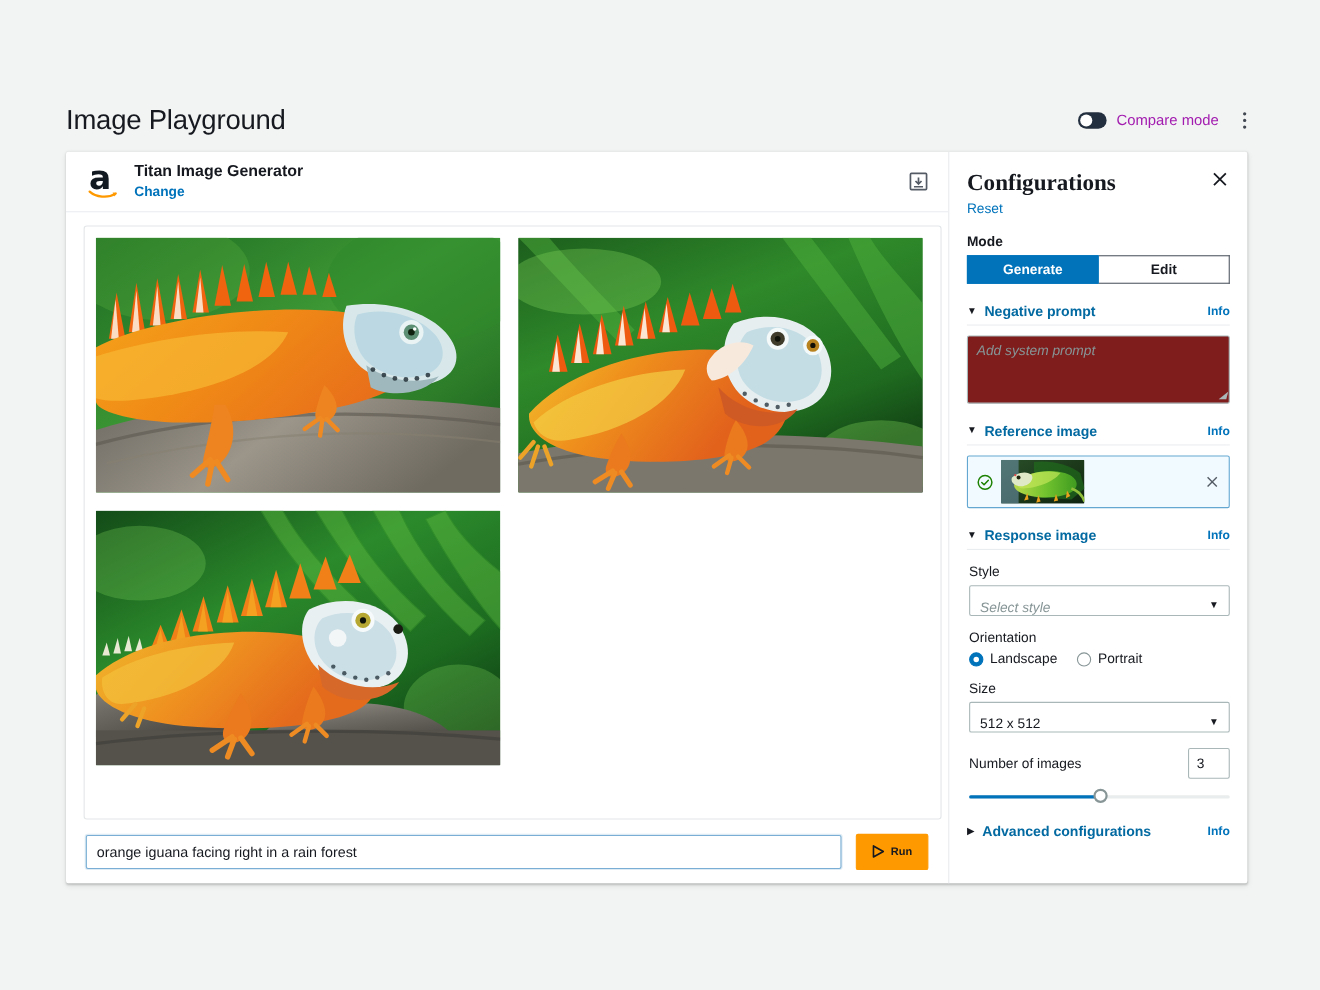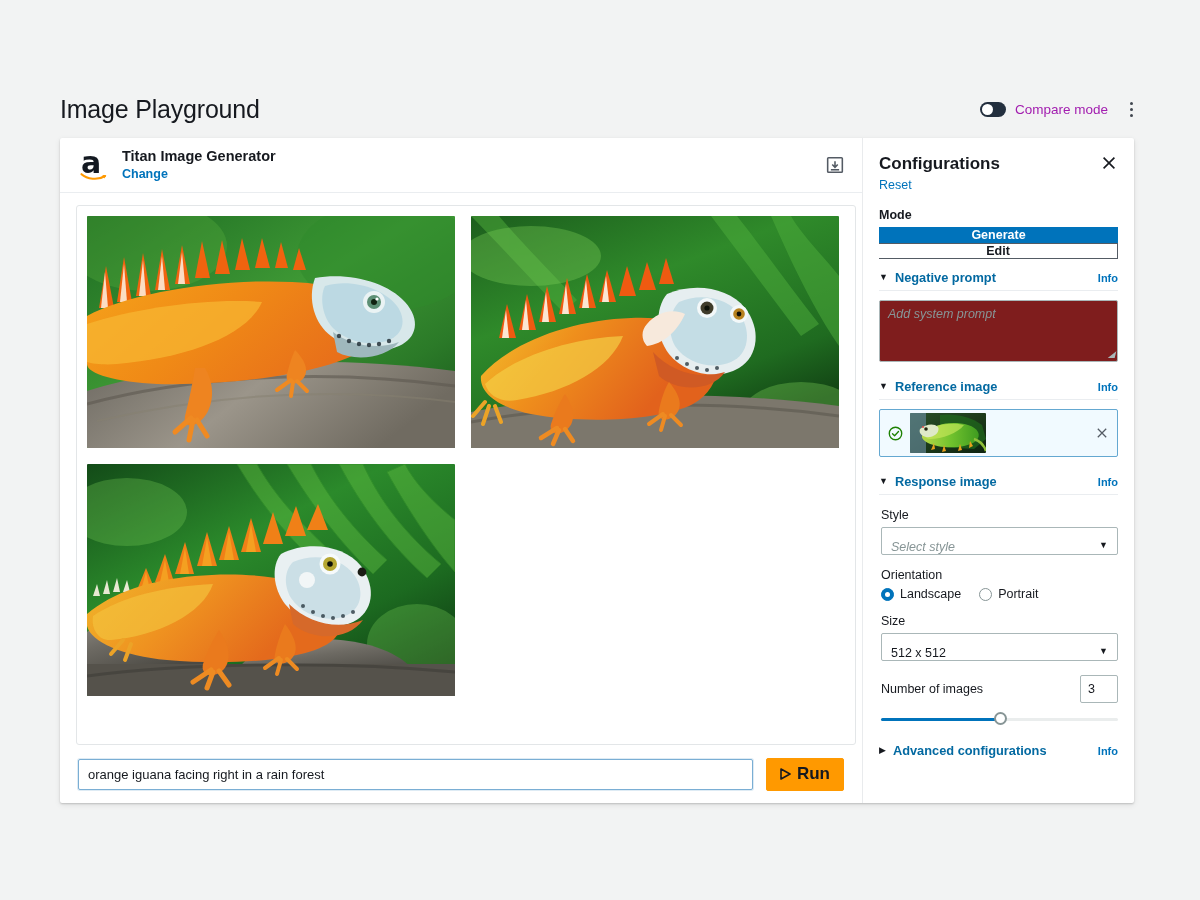--- a/index.html
+++ b/index.html
@@ -76,33 +76,33 @@
   }
   .prompt-input {
     flex: 1; height: 31px; border: 1px solid #7aaed4; border-radius: 2px;
     background: #fff; display: flex; align-items: center; padding: 0 9px;
     font-size: 13px; color: #16191f;
     box-shadow: 0 0 0 1px rgba(122,174,212,0.25);
   }
   .run-btn {
     height: 33px; min-width: 66px; background: #ff9900; border: 1px solid #ff9900;
     border-radius: 2px; display: flex; align-items: center; justify-content: center;
-    gap: 6px; font-size: 17px; font-weight: 700; color: #16191f; cursor: pointer;
+    gap: 6px; font-size: 10px; font-weight: 700; color: #16191f; cursor: pointer;
     padding: 0 13px;
   }
 
   
   .cfg { padding: 16px 16px 0 16px; height: 100%; }
   .cfg-head { display: flex; align-items: flex-start; justify-content: space-between; }
-  .cfg-title { font-size: 17px; font-weight: 700; color: #16191f; line-height: 1.2; }
+  .cfg-title { font-size: 21px; font-weight: 700; color: #16191f; line-height: 1.2; font-family: Liberation Serif, serif; }
   .cfg-reset { font-size: 12.5px; font-weight: 400; color: #0073bb; margin-top: 4px; cursor: pointer; }
   .cfg-close { width: 18px; height: 18px; color: #16191f; cursor: pointer; }
 
   .sec-label { font-size: 12.5px; font-weight: 700; color: #16191f; margin: 16px 0 5px; }
-  .seg { display: flex; width: 100%; height: 26px; flex-direction: column; }
+  .seg { display: flex; width: 100%; height: 26px; }
   .seg > div {
     flex: 1; display: flex; align-items: center; justify-content: center;
     font-size: 12.5px; font-weight: 700; cursor: pointer;
     border: 1px solid #545b64;
   }
   .seg .on { background: #0073bb; border-color: #0073bb; color: #ffffff; }
   .seg .off { background: #ffffff; color: #16191f; border-left: none; }
 
   .expander {
     display: flex; align-items: center; justify-content: space-between;

